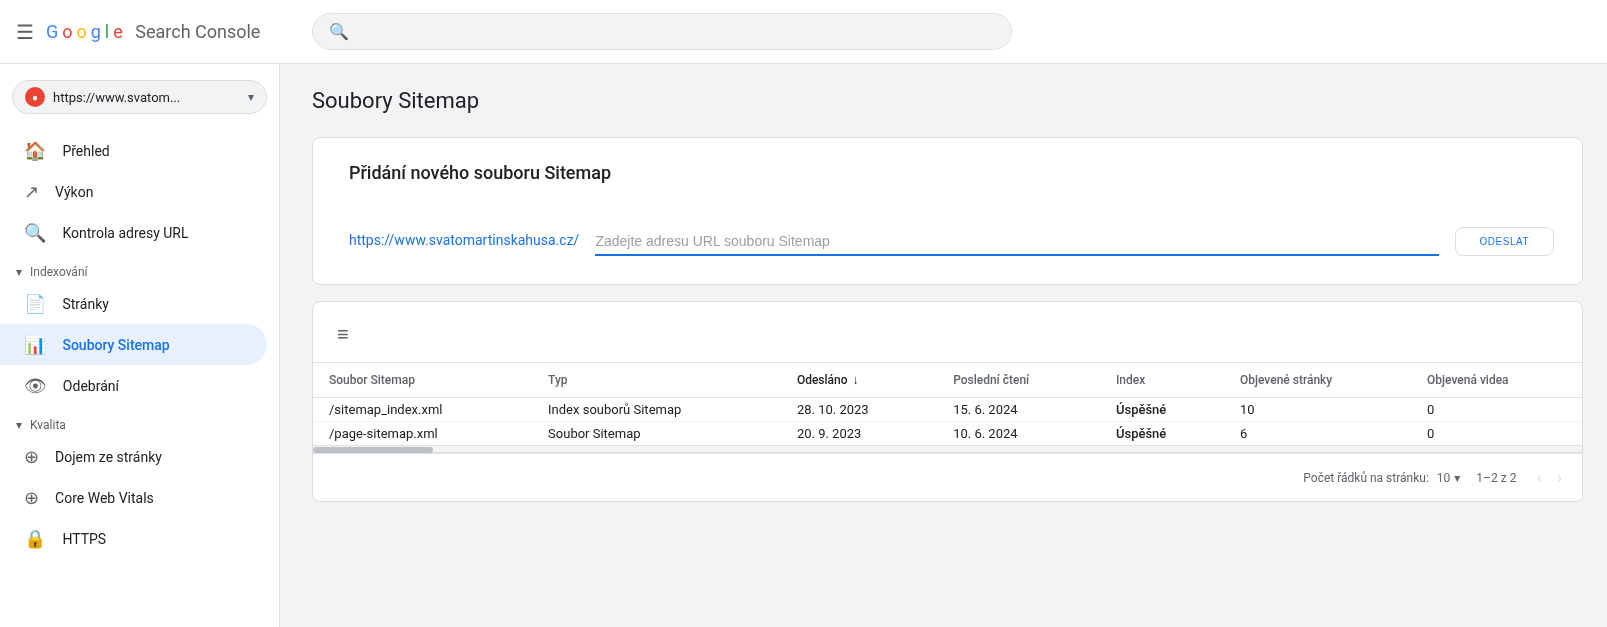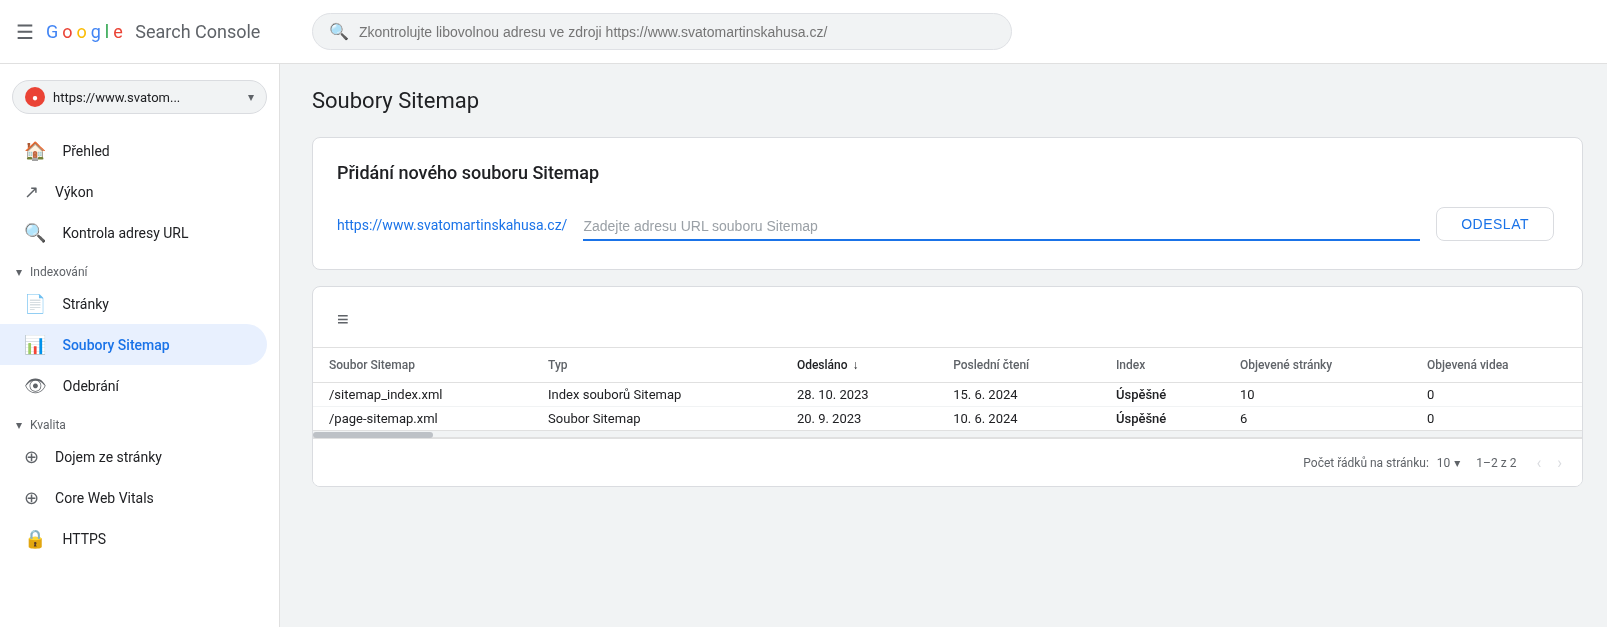--- a/index.html
+++ b/index.html
@@ -156,21 +156,21 @@
     .card {
       background: #fff;
       border: 1px solid #dadce0;
       border-radius: 8px;
       margin-bottom: 16px;
       overflow: hidden;
     }
 
     
     .add-sitemap-card {
-      padding: 24px 28px 28px 24px;
+      padding: 24px 28px 28px 36px;
     }
     .add-sitemap-title {
       font-size: 18px;
       font-weight: 500;
       color: #202124;
       margin-bottom: 24px;
     }
     .add-sitemap-form {
       display: flex;
       align-items: flex-end;
@@ -194,26 +194,27 @@
       font-size: 14px;
       color: #ec4899;
       width: 100%;
       background: transparent;
     }
     .url-input::placeholder { color: #9aa0a6; }
     .submit-btn {
       border: 1px solid #dadce0;
       background: #fff;
       color: #1a73e8;
-      font-size: 14px;
+      font-size: 10px;
       font-weight: 500;
       padding: 8px 24px;
       border-radius: 8px;
       cursor: pointer;
       letter-spacing: 0.5px;
+      margin-top: 20px;
     }
 
     
     .sent-card-header {
       display: flex;
       align-items: center;
       justify-content: space-between;
       padding: 20px 24px 16px 24px;
       border-bottom: 1px solid #e0e0e0;
     }
@@ -317,21 +318,20 @@
 
 <div class="header">
   <div class="header-left">
     <div class="hamburger-icon">☰</div>
     <div class="google-logo">
       <span class="g-blue">G</span><span class="g-red">o</span><span class="g-yellow">o</span><span class="g-blue">g</span><span class="g-green">l</span><span class="g-red">e</span>&nbsp;<span class="logo-text">Search Console</span>
     </div>
   </div>
   <div class="search-bar">
     <span class="search-icon-header">🔍</span>
-    <input class="search-input" type="text" placeholder="Zkontrolujte libovolnou adresu ve zdroji https://www.svatomartinskahusa.cz/" style="">
   </div>
 </div>
 
 <div class="body-wrap">
 
   <div class="sidebar">
 
     <div class="property-selector">
       <div class="property-icon">●</div>
       <span class="property-name">https://www.svatom...</span>

